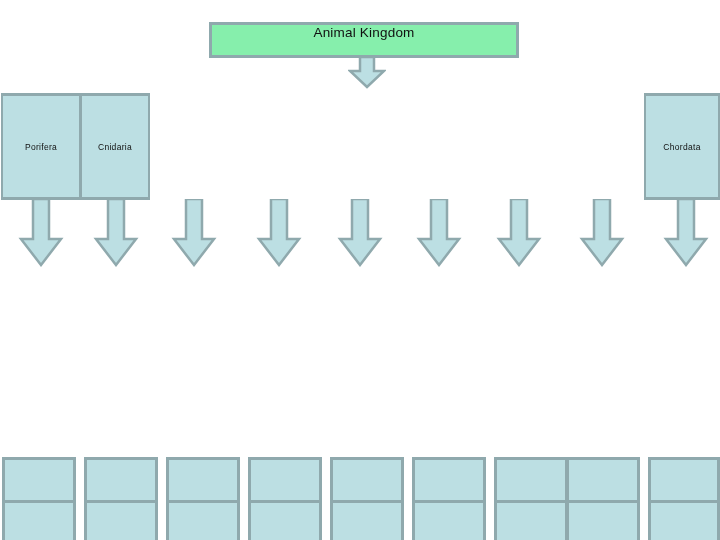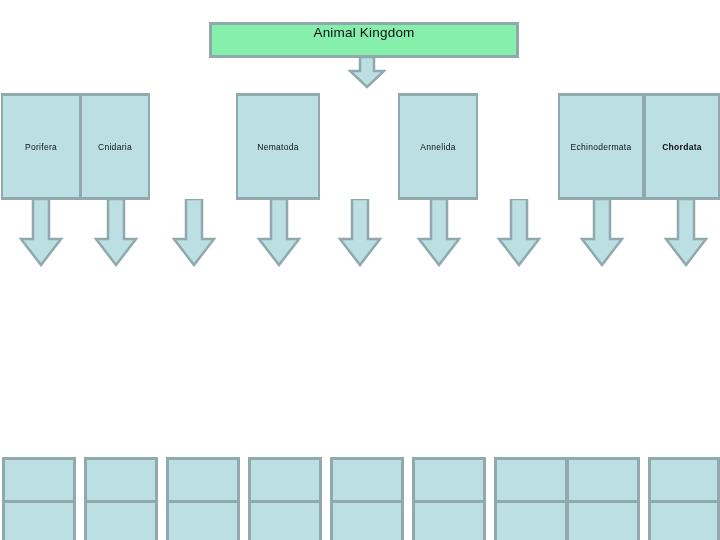--- a/index.html
+++ b/index.html
@@ -107,30 +107,21 @@
     <polygon points="12,0 26,0 26,14 36,14 19,30 2,14 12,14" fill="#bcdfe3" stroke="#8fa9ad" stroke-width="2.5" stroke-linejoin="miter"></polygon>
   </svg>
 
   <div class="phyla-row">
     <div class="phylum-cell" style="left:1px; width:80px;">
       <span class="phylum-label">Porifera</span>
     </div>
     <div class="phylum-cell" style="left:80px; width:70px;">
       <span class="phylum-label">Cnidaria</span>
     </div>
-    <div class="phylum-cell" style="left:236px; width:84px;">
-      <span class="phylum-label">Nematoda</span>
-    </div>
-    <div class="phylum-cell" style="left:398px; width:80px;">
-      <span class="phylum-label">Annelida</span>
-    </div>
-    <div class="phylum-cell" style="left:558px; width:86px;">
-      <span class="phylum-label">Echinodermata</span>
-    </div>
-    <div class="phylum-cell" style="left:644px; width:76px;font-weight:bold;">
+    <div class="phylum-cell" style="left:644px; width:76px;">
       <span class="phylum-label">Chordata</span>
     </div>
   </div>
 
   <svg class="arrow" style="left:18px; top:199px;" width="46" height="68" viewBox="0 0 46 68">
     <polygon points="15,0 31,0 31,40 43,40 23,66 3,40 15,40" fill="#bcdfe3" stroke="#8fa9ad" stroke-width="2.5" stroke-linejoin="miter"></polygon>
   </svg>
   <svg class="arrow" style="left:93px; top:199px;" width="46" height="68" viewBox="0 0 46 68">
     <polygon points="15,0 31,0 31,40 43,40 23,66 3,40 15,40" fill="#bcdfe3" stroke="#8fa9ad" stroke-width="2.5" stroke-linejoin="miter"></polygon>
   </svg>

